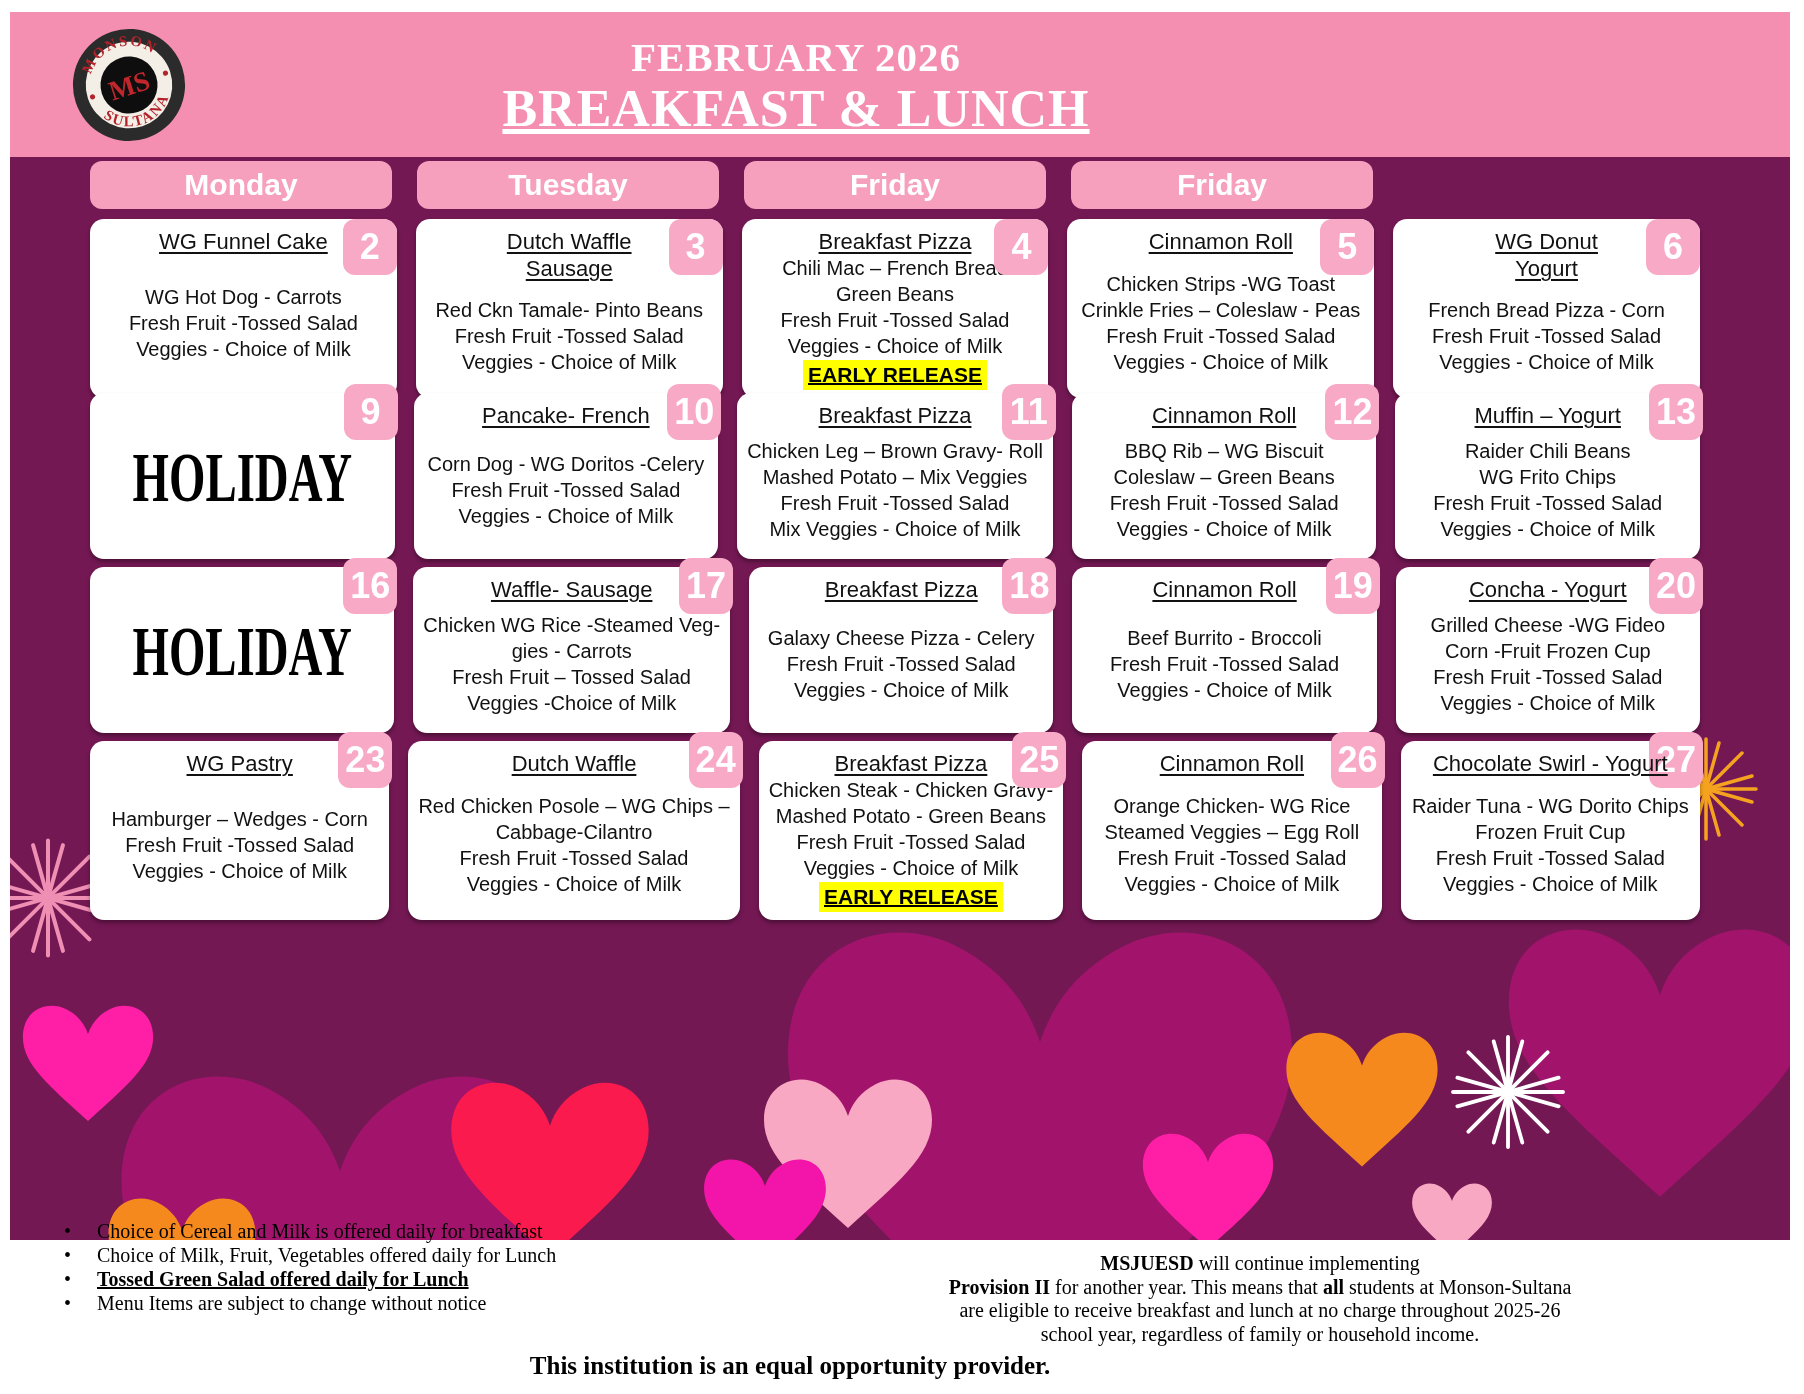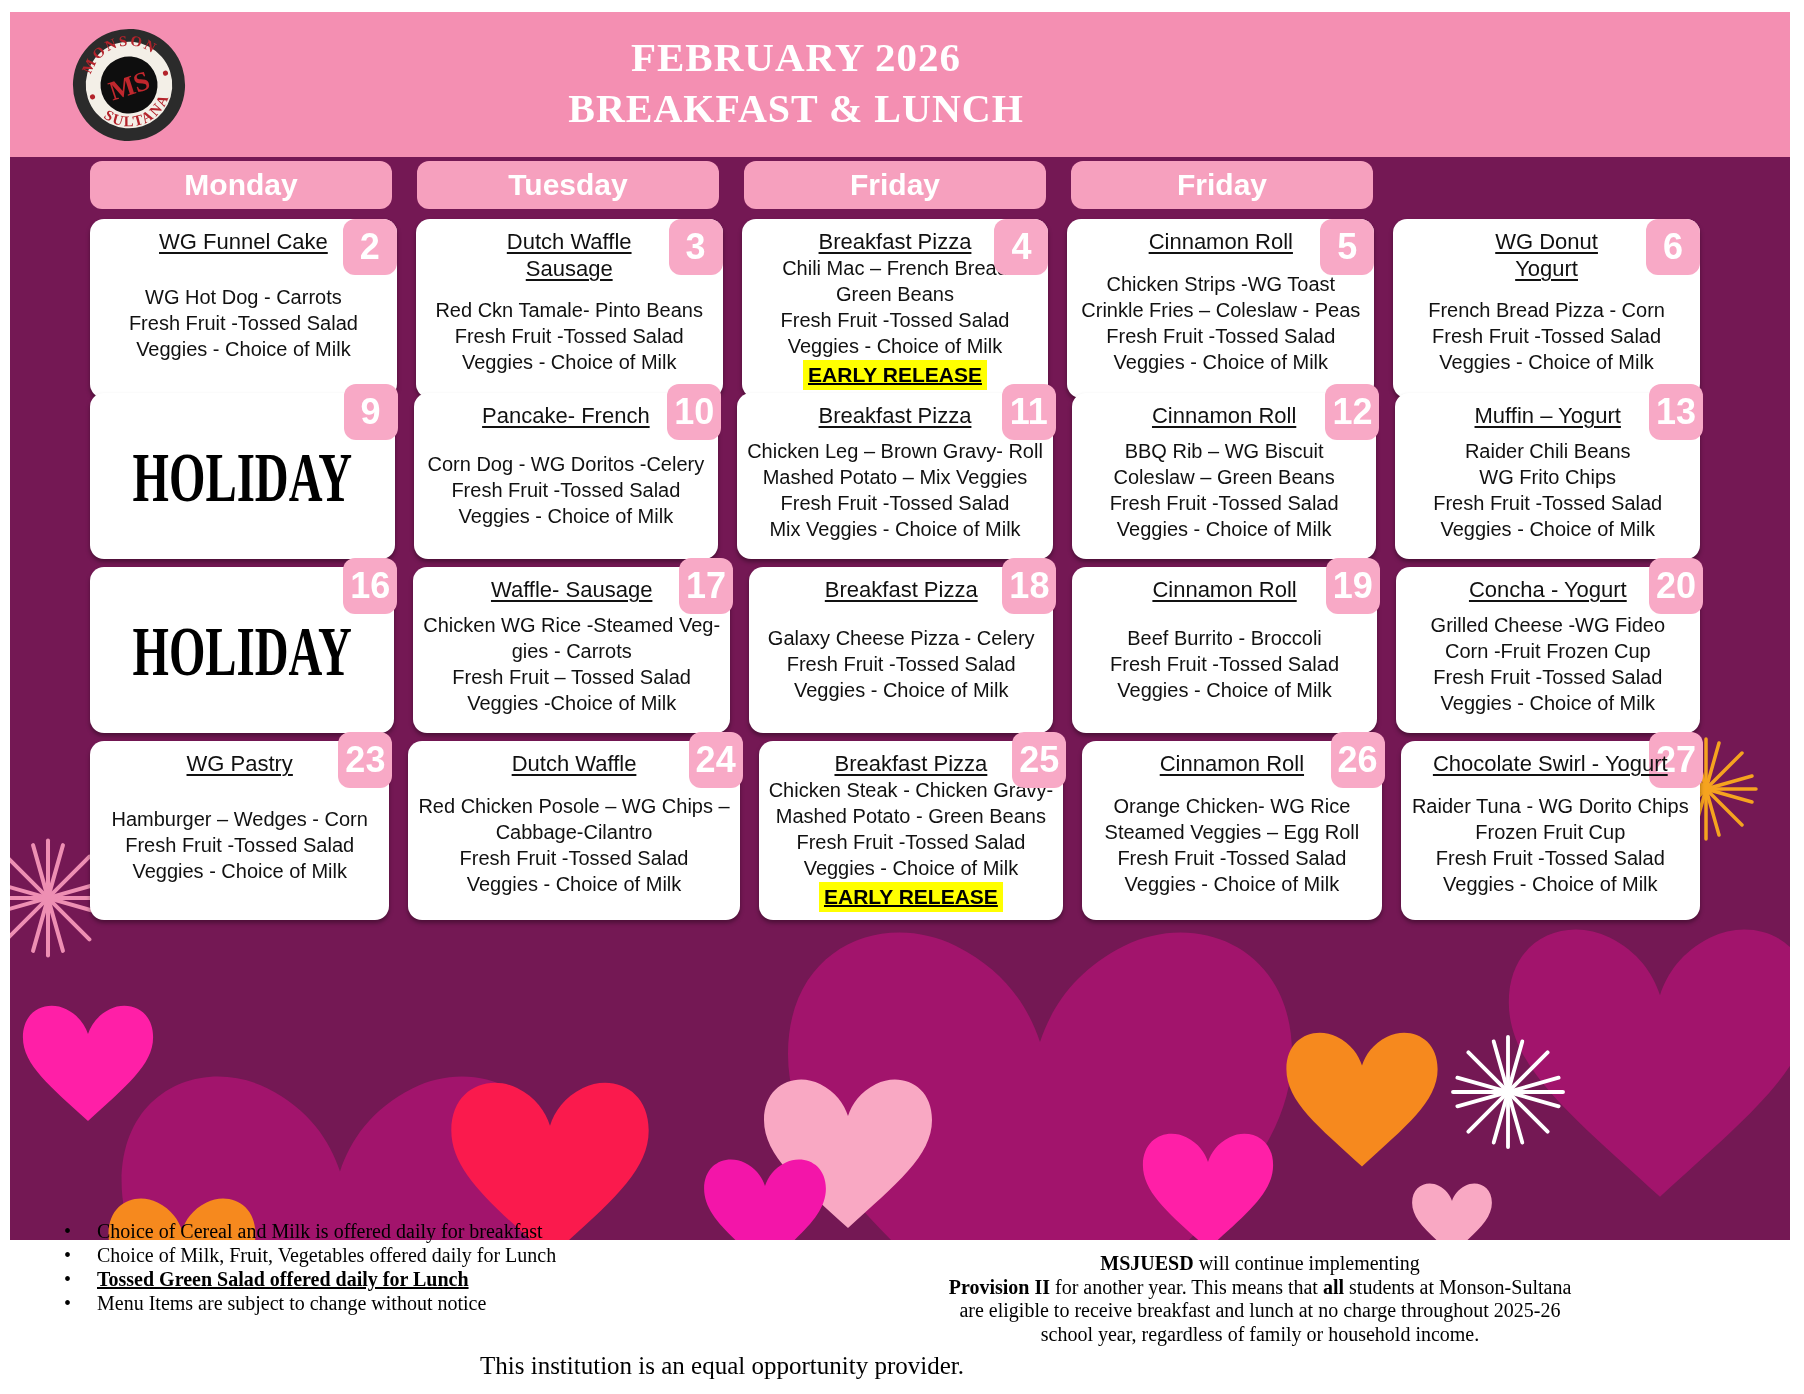--- a/index.html
+++ b/index.html
@@ -5,21 +5,21 @@
   html,body{margin:0;padding:0;}
   body{width:1804px;height:1394px;background:#ffffff;font-family:"Liberation Sans",sans-serif;}
   #page{position:relative;width:1804px;height:1394px;background:#ffffff;overflow:hidden;}
 
   
   #header-band{position:absolute;left:10px;right:14px;top:12px;height:145px;background:#F48FB2;}
   #logo{position:absolute;left:60px;top:14px;width:118px;height:118px;}
   #page-title{position:absolute;left:0;right:0;top:20px;text-align:center;padding-right:220px;
     color:#ffffff;font-family:"Liberation Serif",serif;font-weight:bold;letter-spacing:1px;padding-left:12px;}
   #page-title .t1{font-size:41px;line-height:50px;}
-  #page-title .t2{font-size:40px;line-height:54px;}
+  #page-title .t2{font-size:52px;line-height:54px;text-decoration:underline;}
 
   
   #purple-area{position:absolute;left:10px;right:14px;top:157px;height:1083px;background:#741854;overflow:hidden;}
   #decor-svg{position:absolute;left:0;top:0;width:100%;height:100%;}
 
   #calendar{position:absolute;left:80px;right:90px;top:4px;}
   .day-row{display:grid;grid-template-columns:repeat(5,1fr);column-gap:25px;height:48px;margin-bottom:10px;}
   .day-pill{background:#F6A0BE;border-radius:12px;color:#fff;font-weight:bold;font-size:30px;
     display:flex;align-items:center;justify-content:center;}
 
@@ -37,22 +37,22 @@
     text-decoration:underline;text-decoration-thickness:2px;padding:2px 5px;margin-top:1px;}
   .holiday-text{flex:1;display:flex;align-items:center;justify-content:center;
     font-family:"Liberation Serif",serif;font-weight:bold;font-size:52px;color:#000;
     transform:scaleX(.9) scaleY(1.35);letter-spacing:0;}
 
   
   #footer-bullets{position:absolute;left:62px;top:1220px;font-family:"Liberation Serif",serif;font-size:20px;color:#000;}
   .bullet-row{display:flex;align-items:baseline;height:24px;}
   .bullet-row::before{content:"\2022";font-size:20px;margin-right:26px;margin-left:2px;}
   .bullet-row.bold-underline span{font-weight:bold;text-decoration:underline;}
-  #provider-statement{position:absolute;left:480px;width:620px;top:1352px;text-align:left;
-    font-family:"Liberation Serif",serif;font-weight:normal;font-size:25px;color:#000;}
+  #provider-statement{position:absolute;left:480px;width:620px;top:1352px;text-align:center;
+    font-family:"Liberation Serif",serif;font-weight:bold;font-size:25px;color:#000;}
   #provision-block{position:absolute;left:935px;width:650px;top:1252px;text-align:center;
     font-family:"Liberation Serif",serif;font-size:20px;line-height:23.5px;color:#000;}
   #provision-block .b{font-weight:bold;}
 </style>
 </head>
 <body>
 
 <div id="page">
 
   <div id="header-band">

